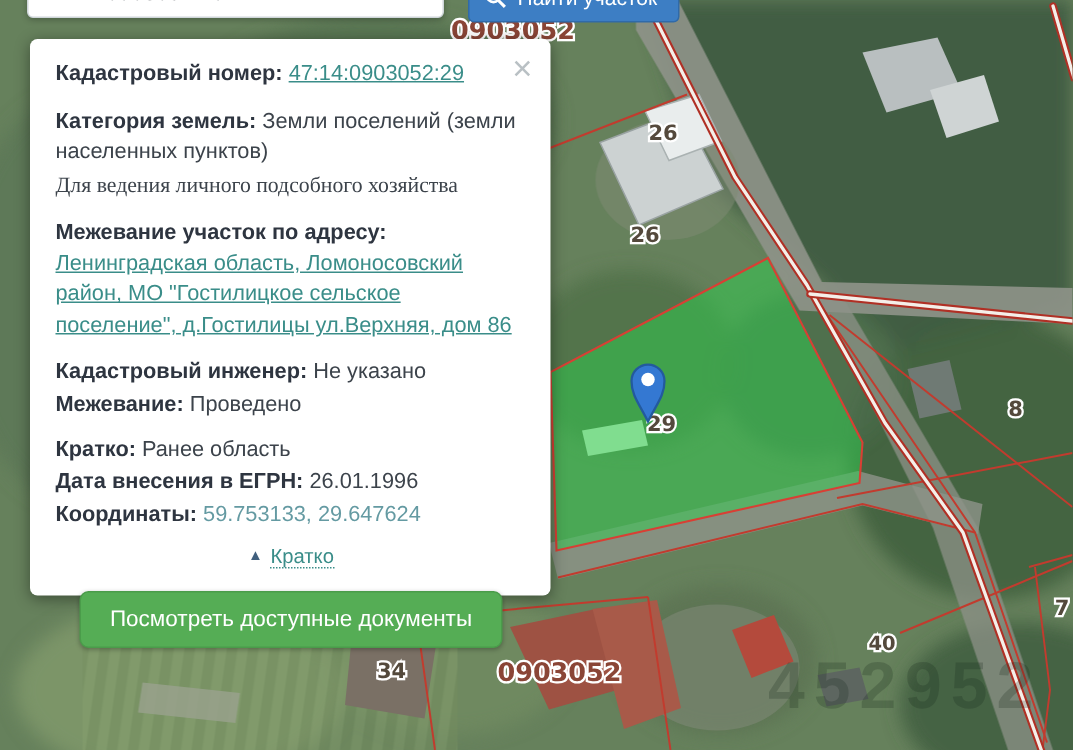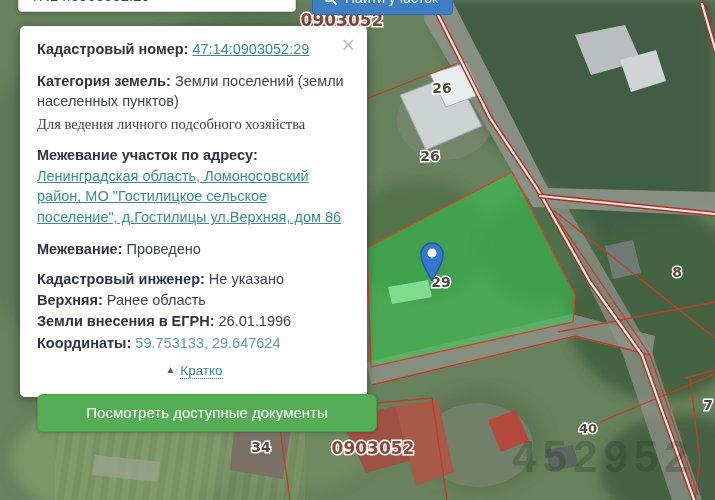--- a/index.html
+++ b/index.html
@@ -47,21 +47,21 @@
   .lnk{color:#3a8d89;text-decoration:underline;cursor:pointer;}
   .lnk.dotted{text-decoration:none;border-bottom:1px dotted #3a8d89;}
   .coords-val{color:#649aa2;}
   .close-x{
     position:absolute;top:4px;right:8px;font-size:23px;line-height:1;
     color:#b9c0c4;cursor:pointer;font-weight:400;padding:4px;
   }
   .collapse-row{margin:8px 0 0 0;font-size:13.5px;text-align:center;}
   .tri{color:#41607e;font-size:10px;margin-right:5px;vertical-align:2px;}
   .docs-btn{
-    display:block;margin:14px auto 0 auto;width:340px;height:38px;
+    display:block;margin:14px auto 0 auto;width:282px;height:38px;
     background:#55ad55;border:1px solid #4a9c4a;border-radius:6px;
     color:#fff;font-size:15px;cursor:pointer;
     box-shadow:0 1px 3px rgba(0,0,0,.25);
     font-family:"Liberation Sans","DejaVu Sans",sans-serif;
   }
 </style>
 </head>
 <body>
 
 <svg id="map-svg" width="715" height="500" viewBox="0 0 715 500">
@@ -185,35 +185,35 @@
     <span>Земли поселений (земли населенных пунктов)</span>
   </p>
   <p class="cont">Для ведения личного подсобного хозяйства</p>
 
   <p class="row">
     <b>Межевание участок по адресу:</b>
     <a class="lnk">Ленинградская область, Ломоносовский район, МО "Гостилицкое сельское поселение", д.Гостилицы ул.Верхняя, дом 86</a>
   </p>
 
 
+  <p class="row tight">
+    <b>Кадастровый инженер:</b>
+    <span>Не указано</span>
+  </p>
+
   <p class="row">
     <b>Межевание:</b>
     <span>Проведено</span>
   </p>
-
-  <p class="row tight">
-    <b>Кадастровый инженер:</b>
-    <span>Не указано</span>
-  </p>
-  <p class="row tight">
-    <b>Верхняя:</b>
+  <p class="row tight">
+    <b>Кратко:</b>
     <span>Ранее область</span>
   </p>
   <p class="row tight">
-    <b>Земли внесения в ЕГРН:</b>
+    <b>Дата внесения в ЕГРН:</b>
     <span>26.01.1996</span>
   </p>
   <p class="row tight">
     <b>Координаты:</b>
     <span class="coords-val">59.753133, 29.647624</span>
   </p>
 
   <p class="collapse-row">
     <span class="tri">▲</span><a class="lnk dotted">Кратко</a>
   </p>

